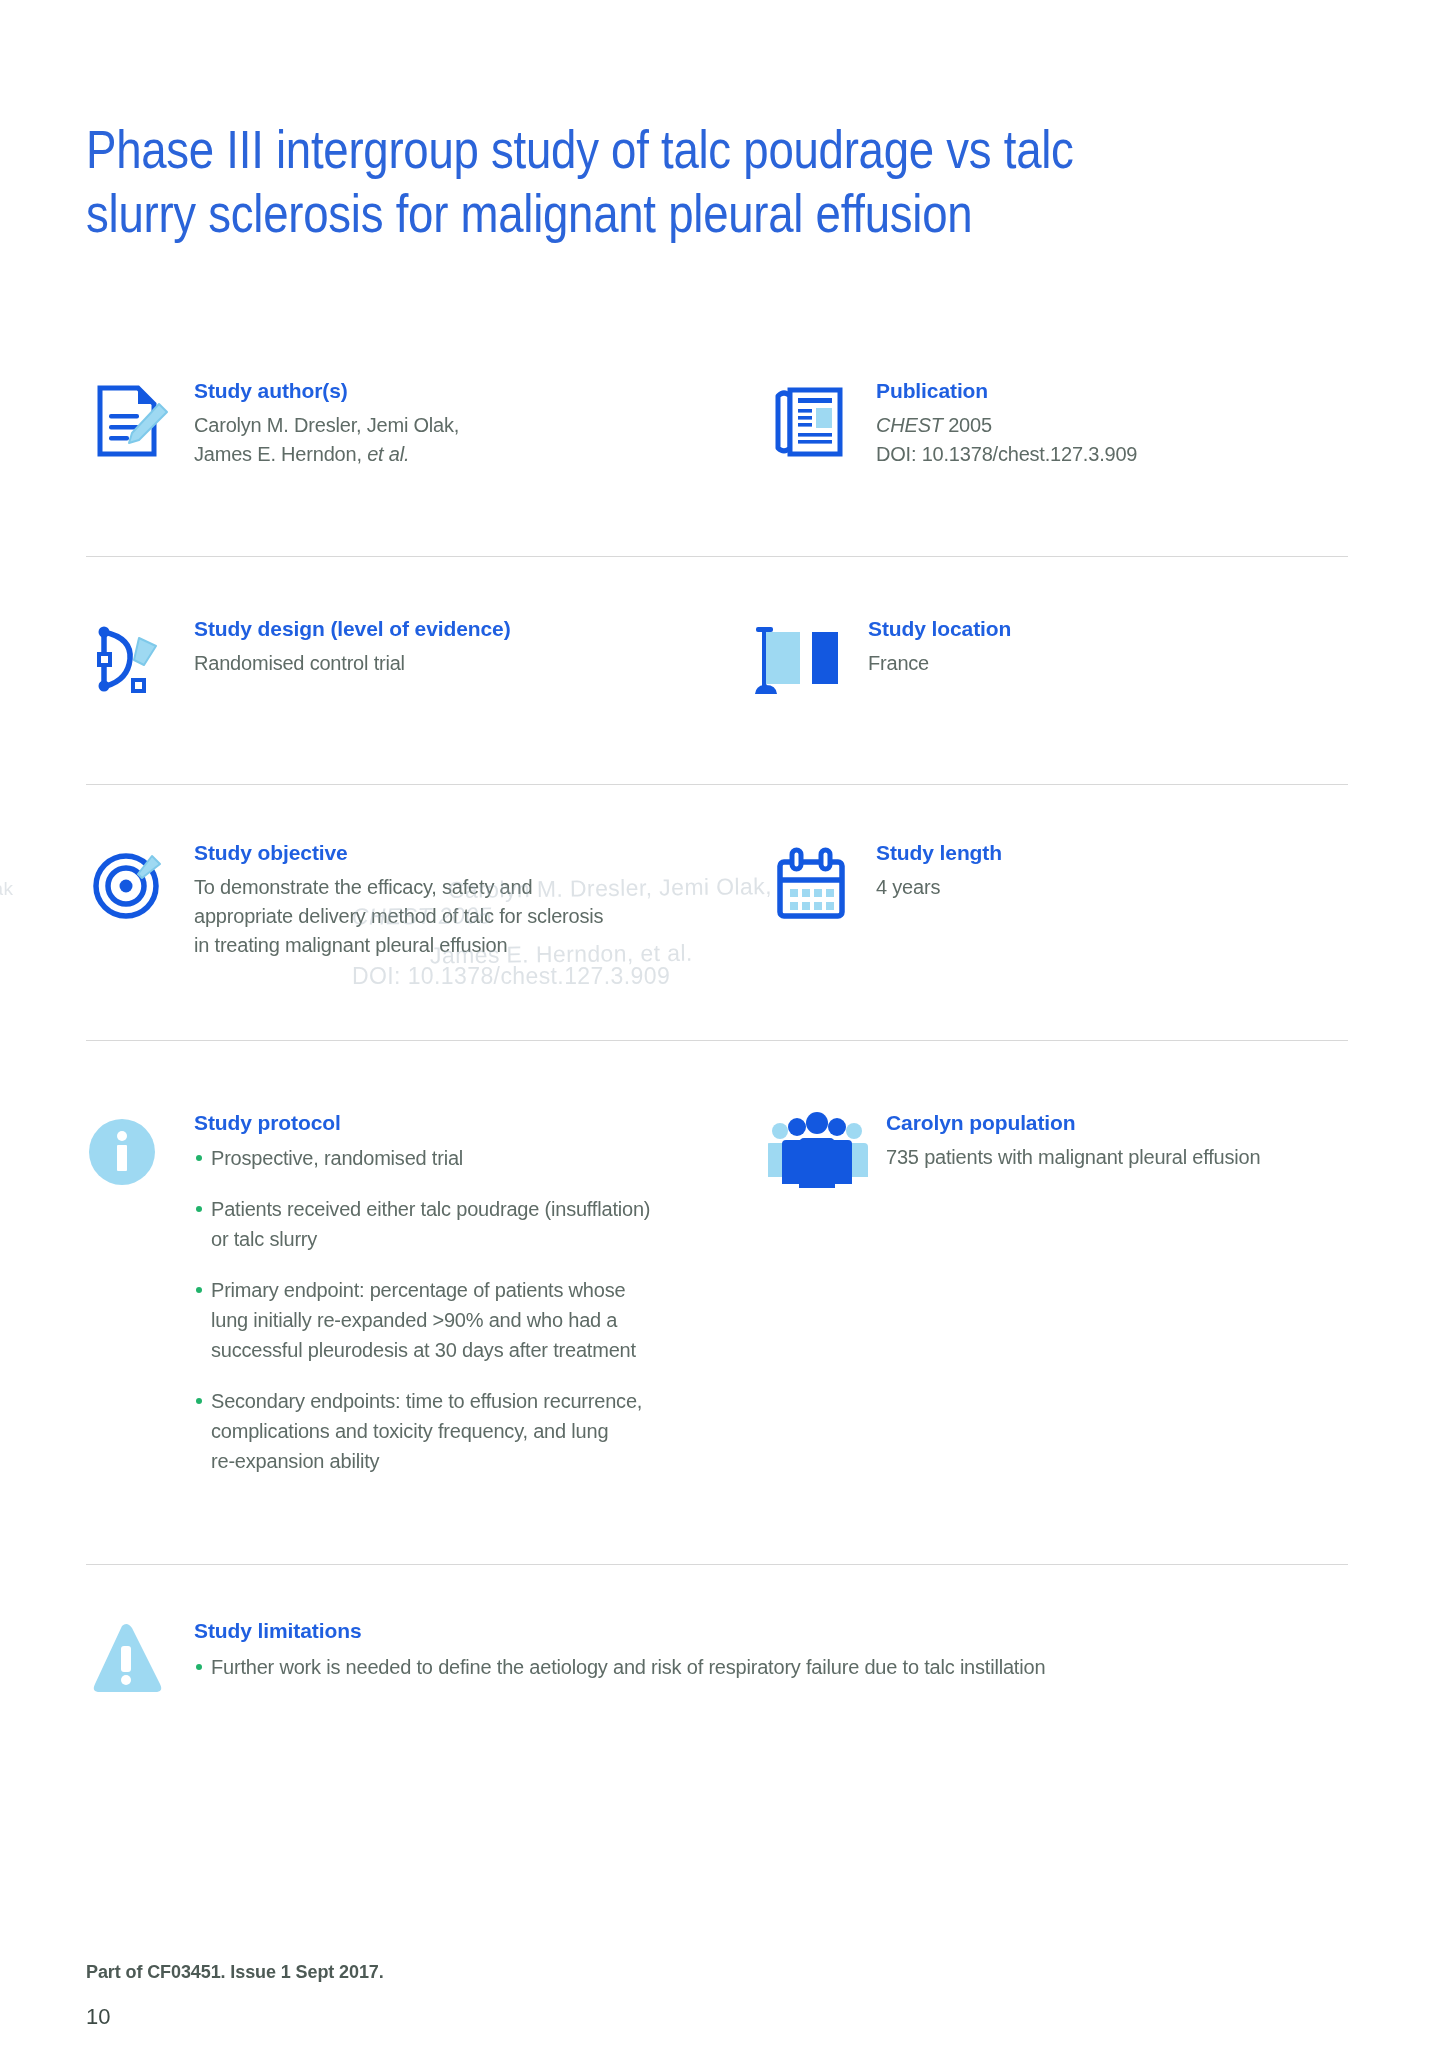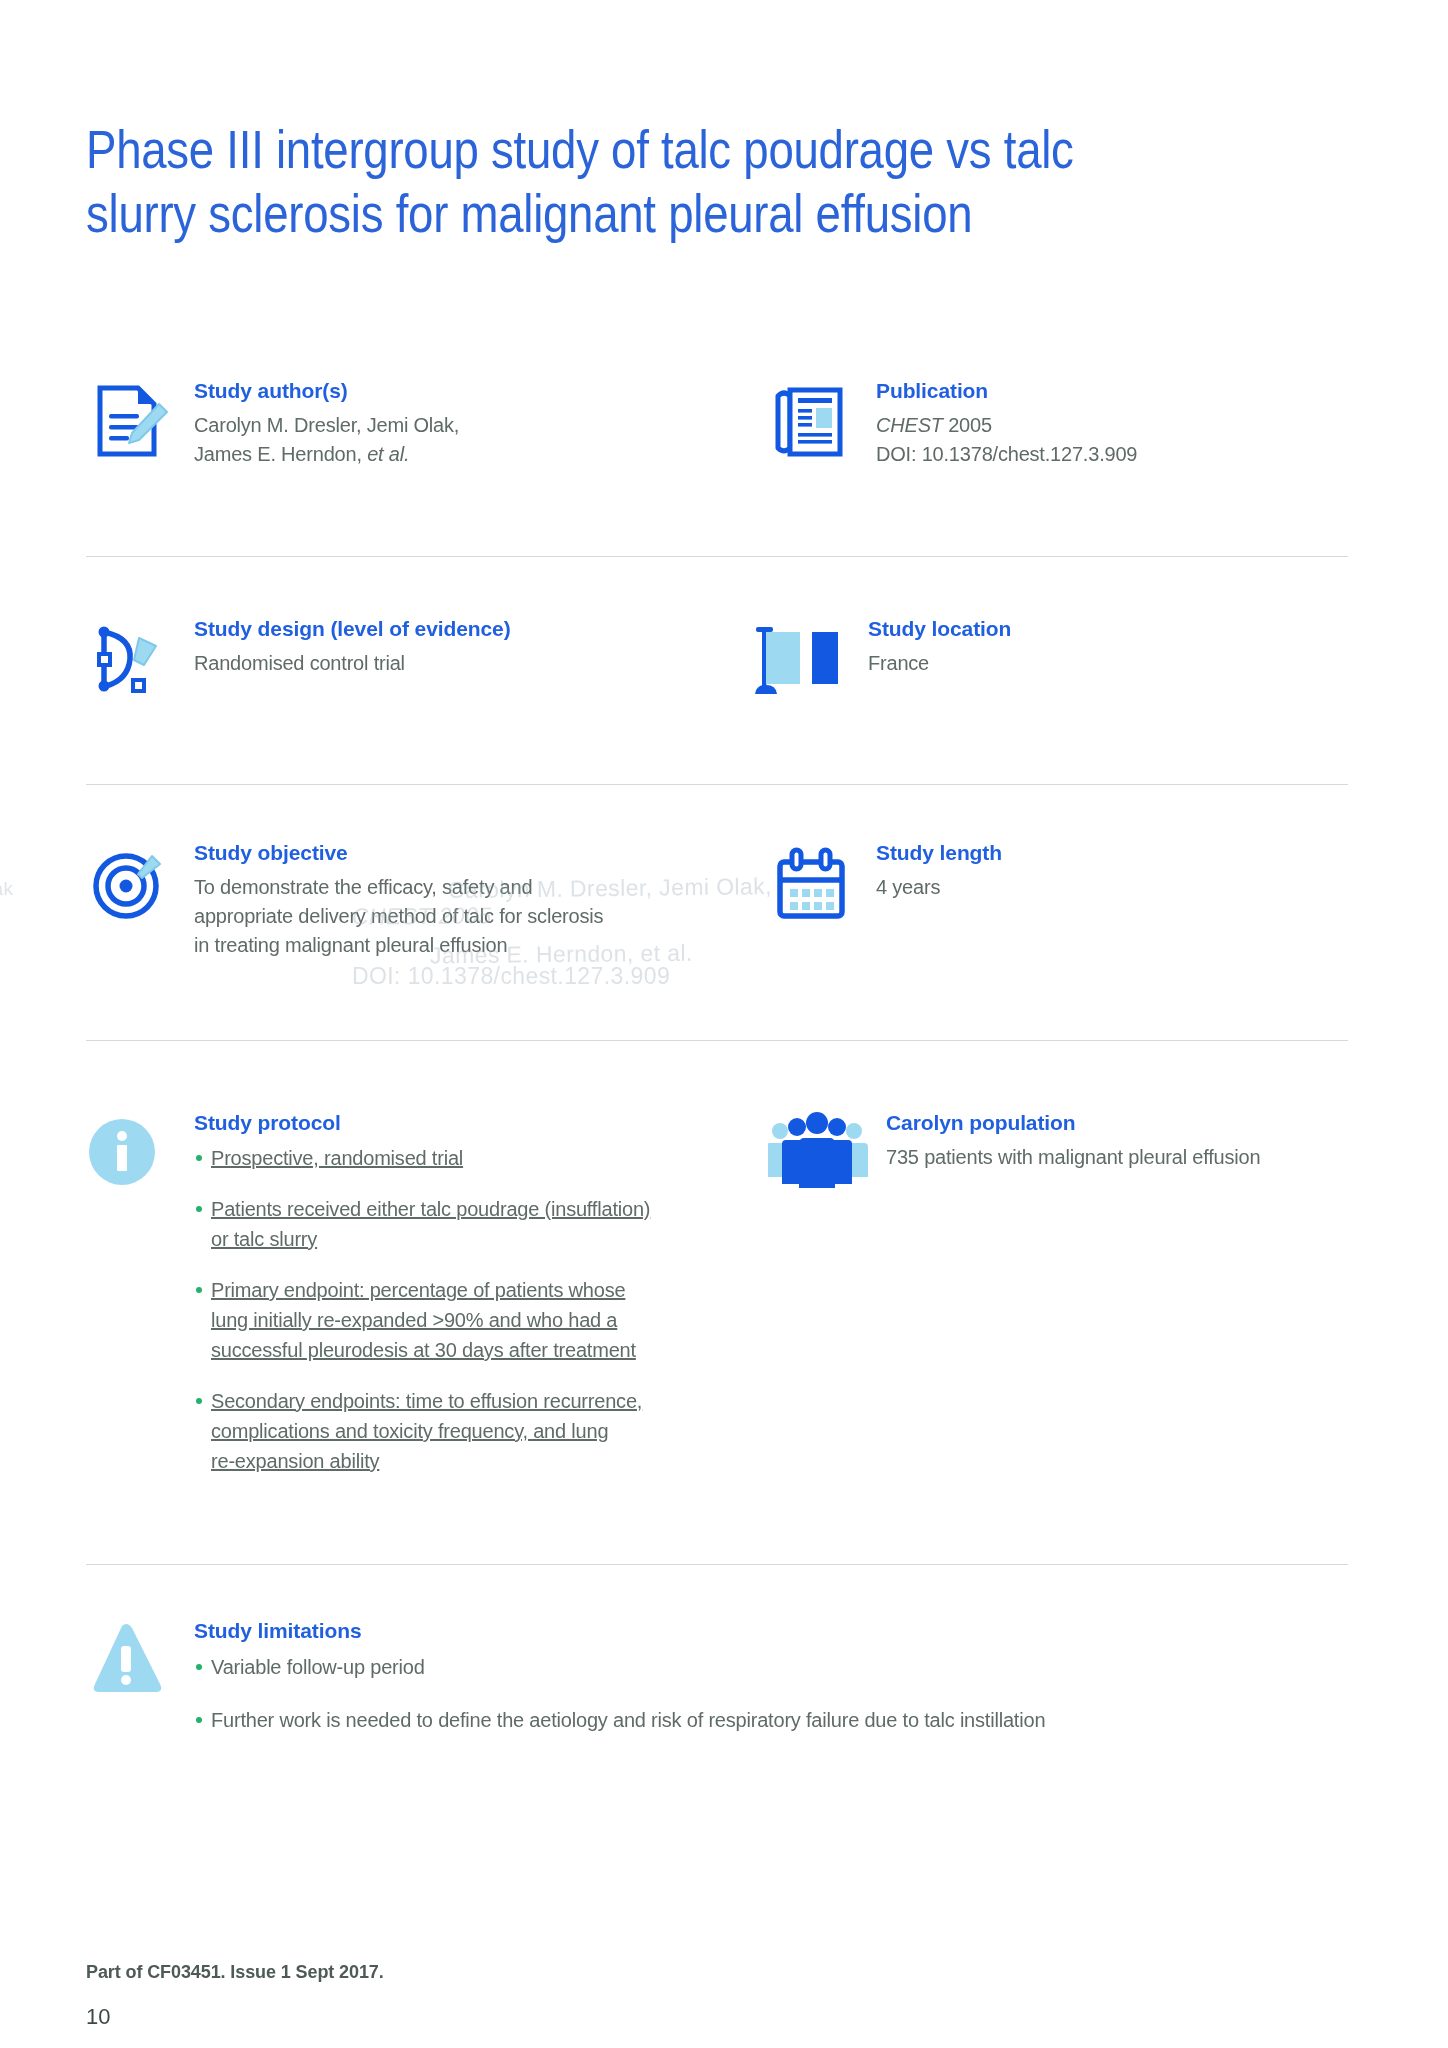--- a/index.html
+++ b/index.html
@@ -75,21 +75,21 @@
     margin-bottom:19px;
   }
   ul.bullets li:last-child{margin-bottom:0;}
   ul.bullets li:before{
     content:"";
     position:absolute;
     left:2px; top:12px;
     width:6px;height:6px;border-radius:50%;
     background:#21b36b;
   }
-  ul.bullets.tight li{margin-bottom:21px; line-height:30px;text-decoration:underline;}
+  ul.bullets.tight li{margin-bottom:21px; line-height:30px;}
   
   .footer-note{
     position:absolute;
     left:86px; top:1962px;
     color:#4d5a55;
     font-size:18px;
     font-weight:bold;
     letter-spacing:-0.1px;
   }
   .page-num{
@@ -306,21 +306,20 @@
     <div class="bk-icon">
       <svg width="86" height="86" viewBox="0 0 86 86">
         <path d="M36 8 q5 -5 10 2 L74 66 q4 8 -5 8 H14 q-9 0 -5 -8 Z" fill="#9ed9f2"></path>
         <rect x="35" y="28" width="10" height="26" rx="3" fill="#ffffff"></rect>
         <circle cx="40" cy="62" r="5" fill="#ffffff"></circle>
       </svg>
     </div>
     <div class="bk-body">
       <div class="bk-head">Study limitations</div>
       <ul class="bullets" style="margin-top:8px;">
-        <li style="margin-bottom:22px;">Variable follow-up period</li>
         <li>Further work is needed to define the aetiology and risk of respiratory failure due to talc instillation</li>
       </ul>
     </div>
   </div>
 
   <div class="footer-note">Part of CF03451. Issue 1 Sept 2017.</div>
   <div class="page-num">10</div>
 
 </div>
 

